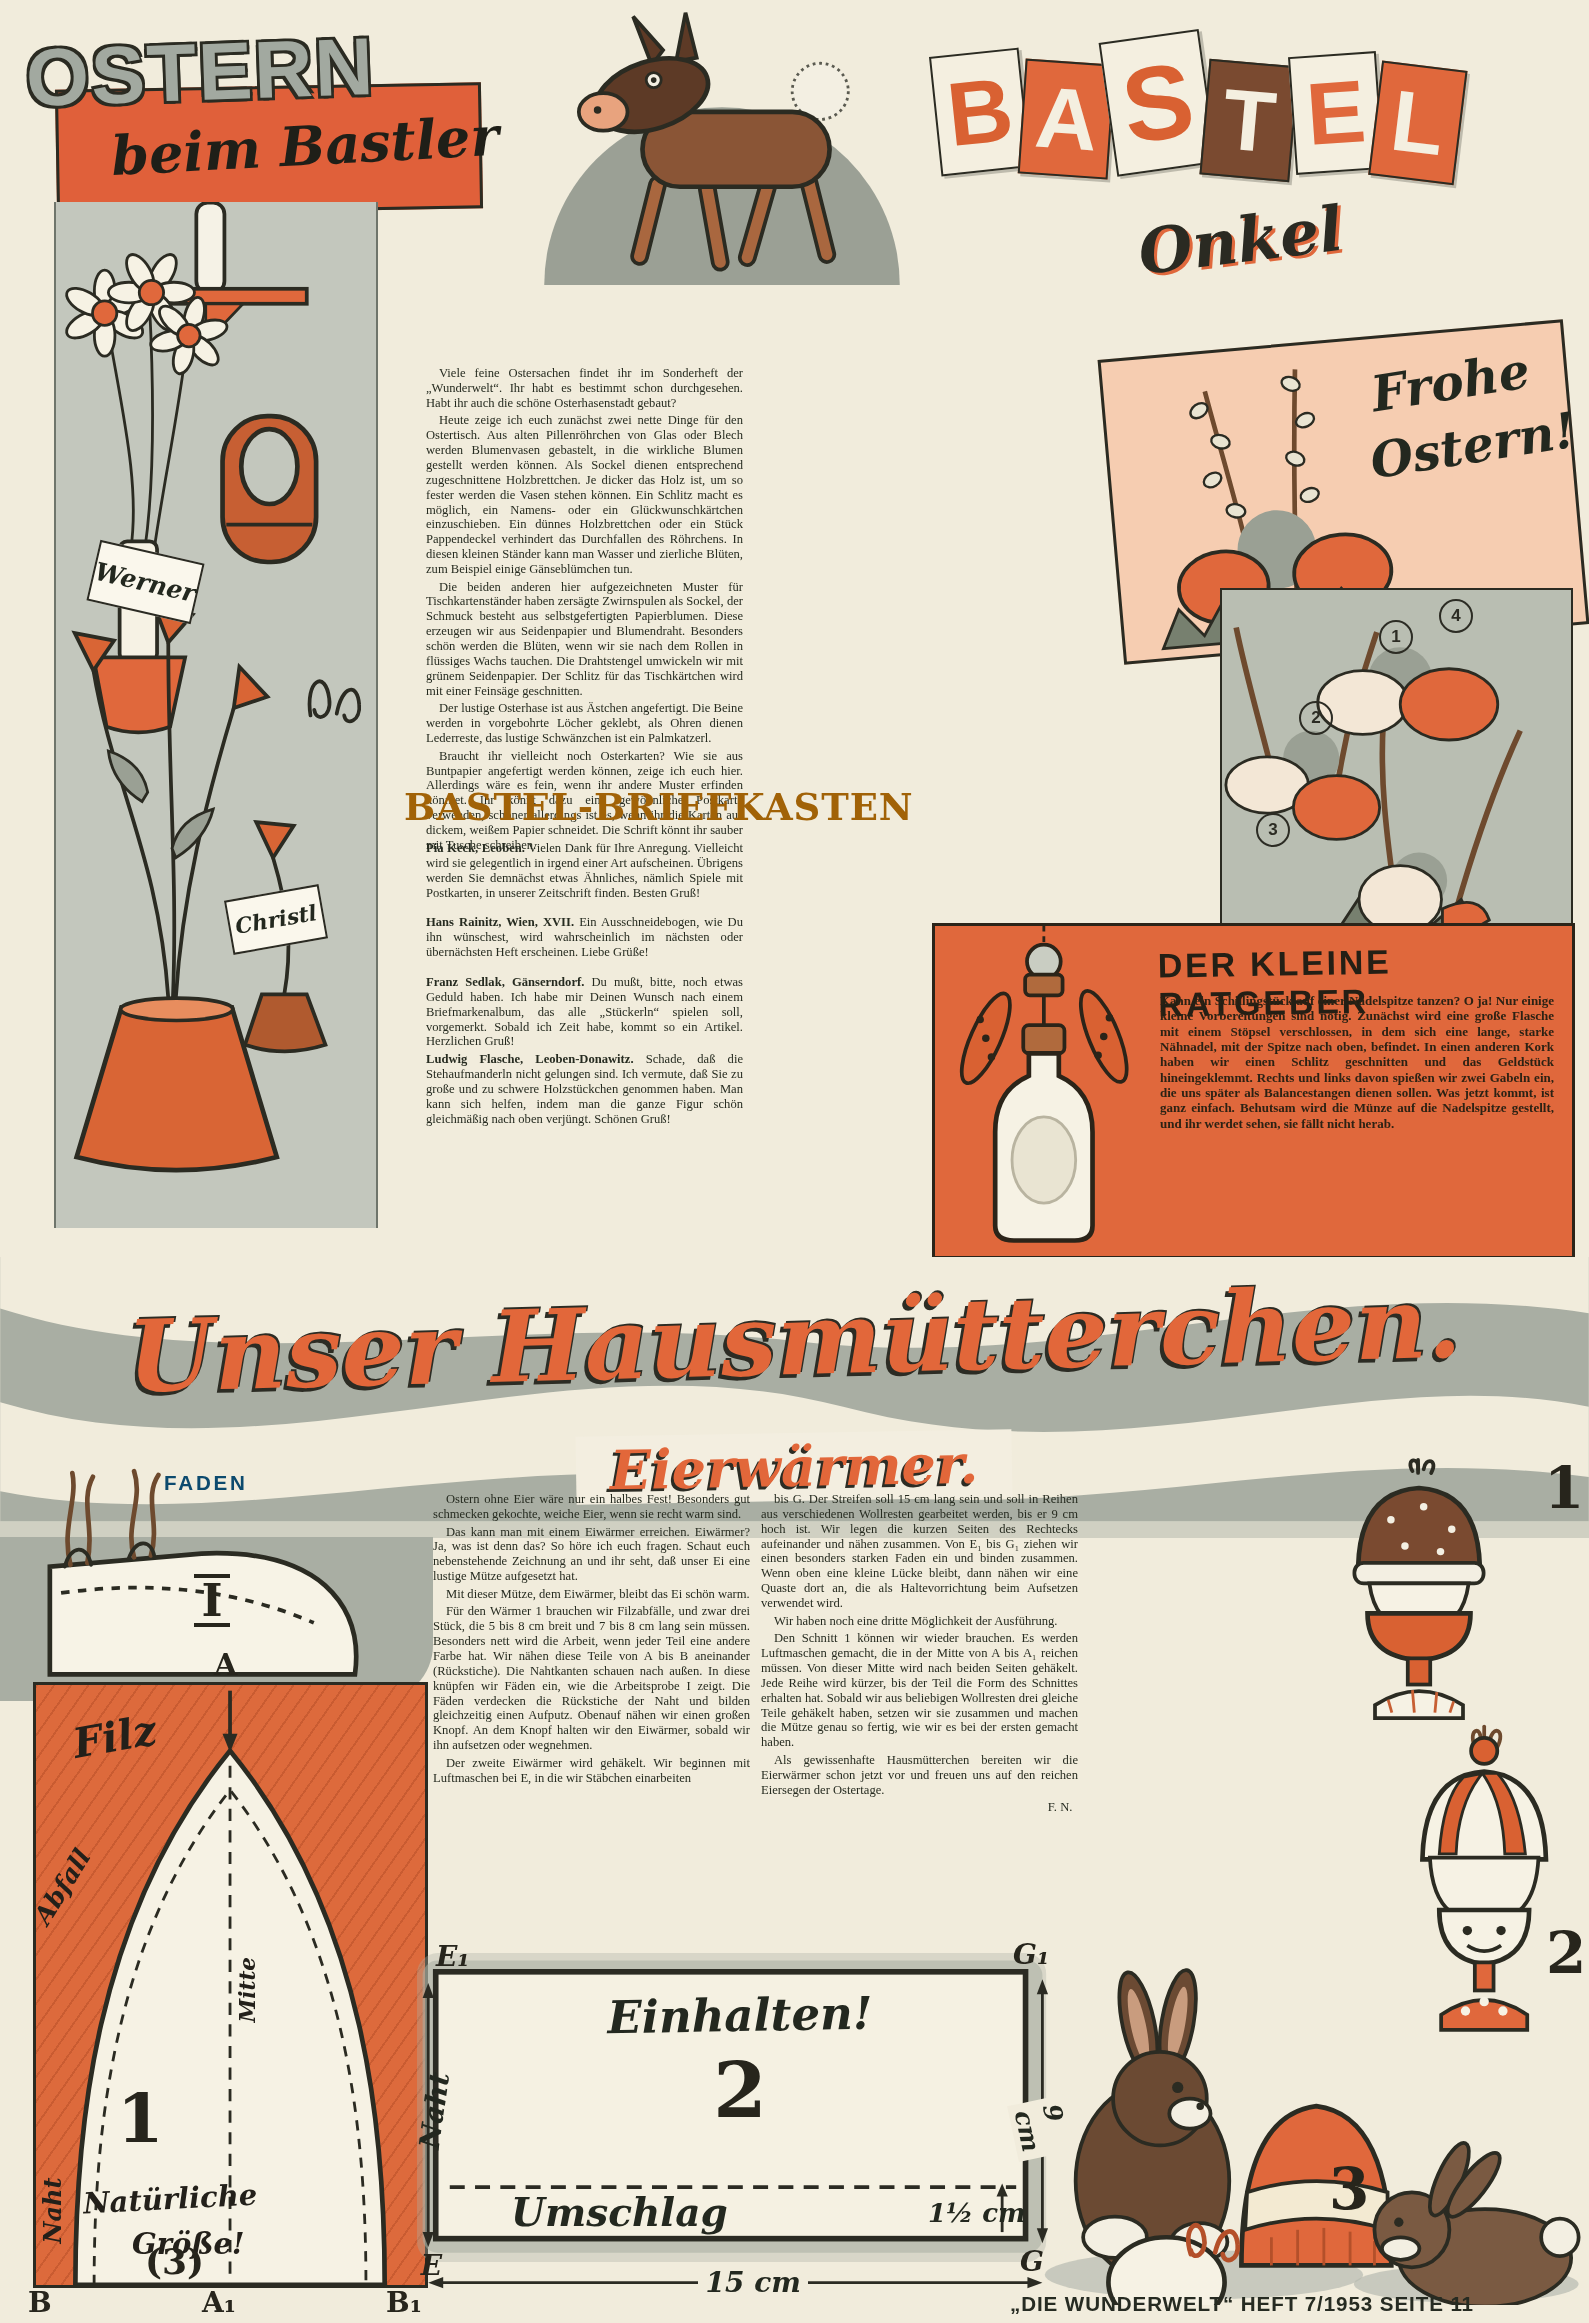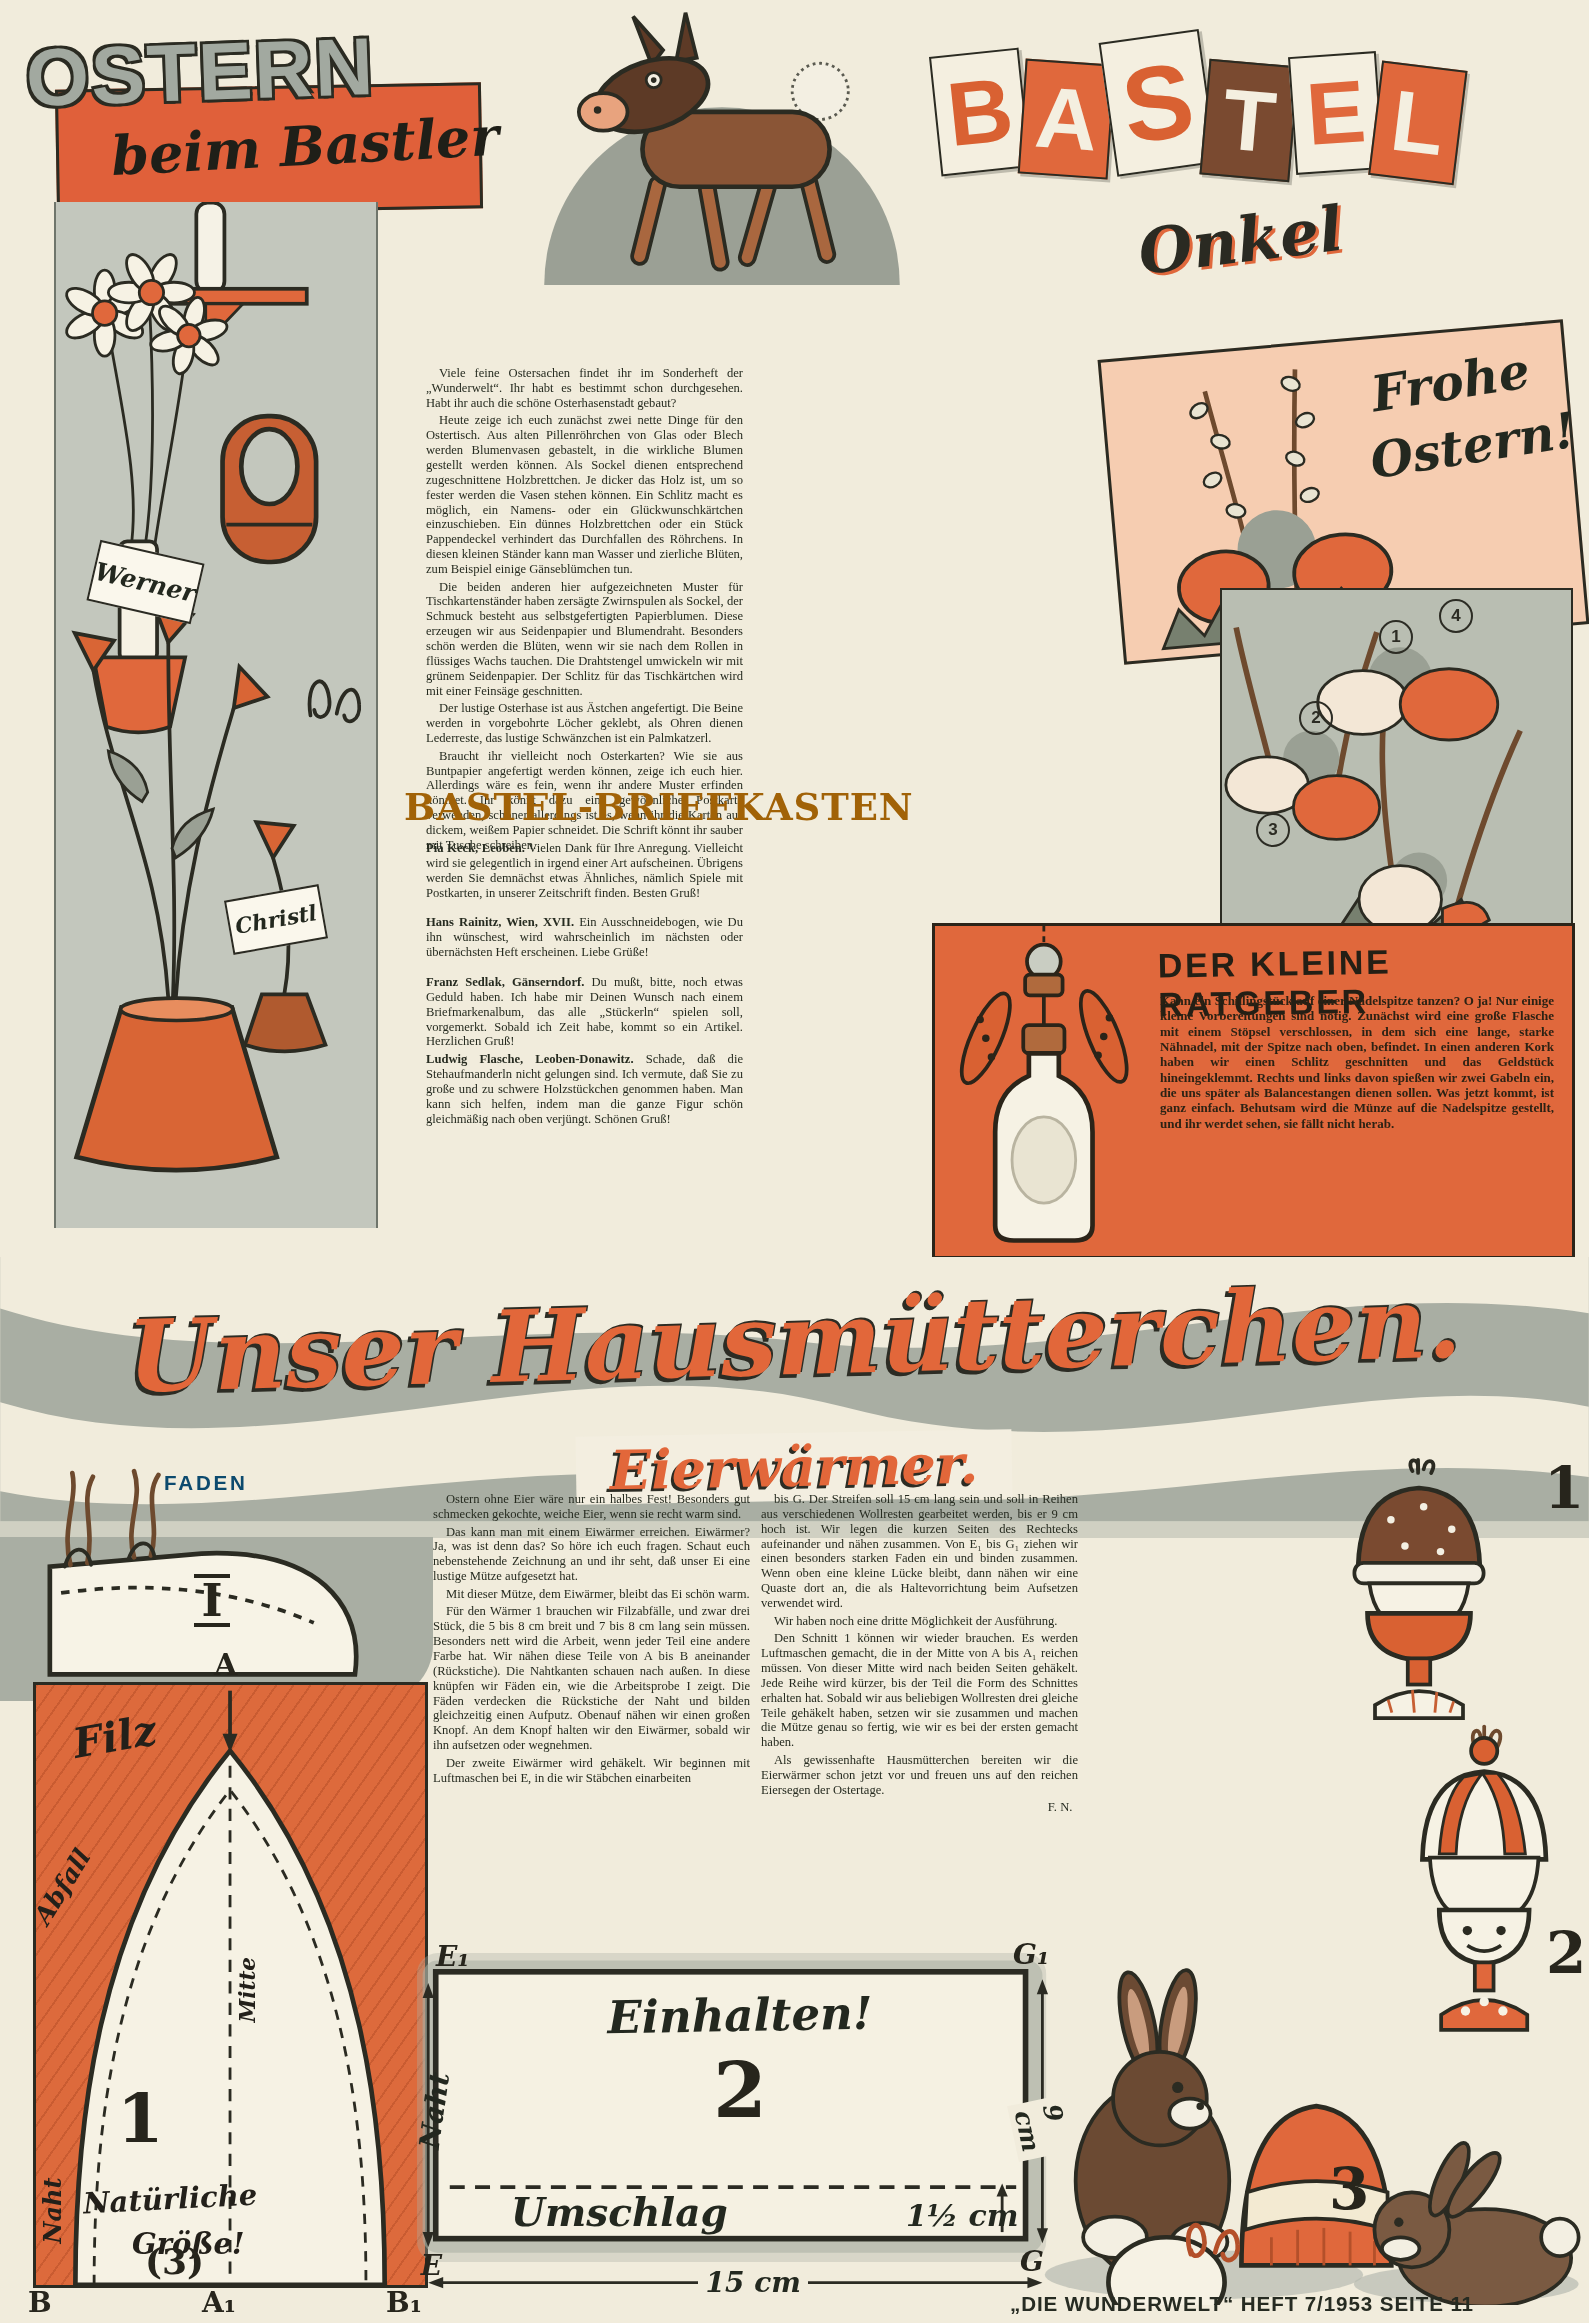--- a/index.html
+++ b/index.html
@@ -392,21 +392,21 @@
       <polygon points="28,346 28,358 12,352" fill="#2b2b23"></polygon>
         <polygon points="652,346 652,358 668,352" fill="#2b2b23"></polygon>
     </svg>
     <div class="corner-lbl" style="position:absolute;left:19px;top:-13px;text-align:right;">E₁</div>
     <div class="corner-lbl" style="position:absolute;left:596px;top:-15px;">G₁</div>
     <div class="corner-lbl" style="position:absolute;left:3.7px;top:296px;">E</div>
     <div class="corner-lbl" style="position:absolute;left:603px;top:292px;">G</div>
     <div class="script" style="position:absolute;left:0;top:36px;width:100%;text-align:center;font-size:45px;color:#23281f;transform:rotate(-1deg);">Einhalten!</div>
     <div class="big-num" style="position:absolute;left:0;top:92px;width:100%;text-align:center;font-size:77px;">2</div>
     <div class="script" style="position:absolute;left:94px;top:236px;font-size:39px;color:#23281f;">Umschlag</div>
-    <div class="script" style="position:absolute;left:489px;top:245px;font-size:30px;color:#23281f;">1½ cm</div>
+    <div class="script" style="position:absolute;left:511px;top:245px;font-size:26px;color:#23281f;">1½ cm</div>
     <div class="script lbl-bg" style="position:absolute;left:281px;top:313px;font-size:28px;color:#23281f;">15 cm</div>
     <div class="script lbl-bg" style="position:absolute;left:596px;top:146px;font-size:25px;color:#23281f;transform:rotate(78deg);">9 cm</div>
     <div class="script" style="position:absolute;left:-20.6px;top:141px;font-size:28px;color:#23281f;transform:rotate(-82deg);">Naht</div>
   </div>
 
   <svg class="abs" style="left:1026px;top:1956px;" width="562" height="349" viewBox="0 0 600 372">
     <ellipse cx="190" cy="340" rx="170" ry="26" fill="#b6bbb0" opacity="0.7"></ellipse>
     <ellipse cx="470" cy="350" rx="120" ry="20" fill="#b6bbb0" opacity="0.7"></ellipse>
 
     <g stroke="#2b2b22" stroke-width="4">

